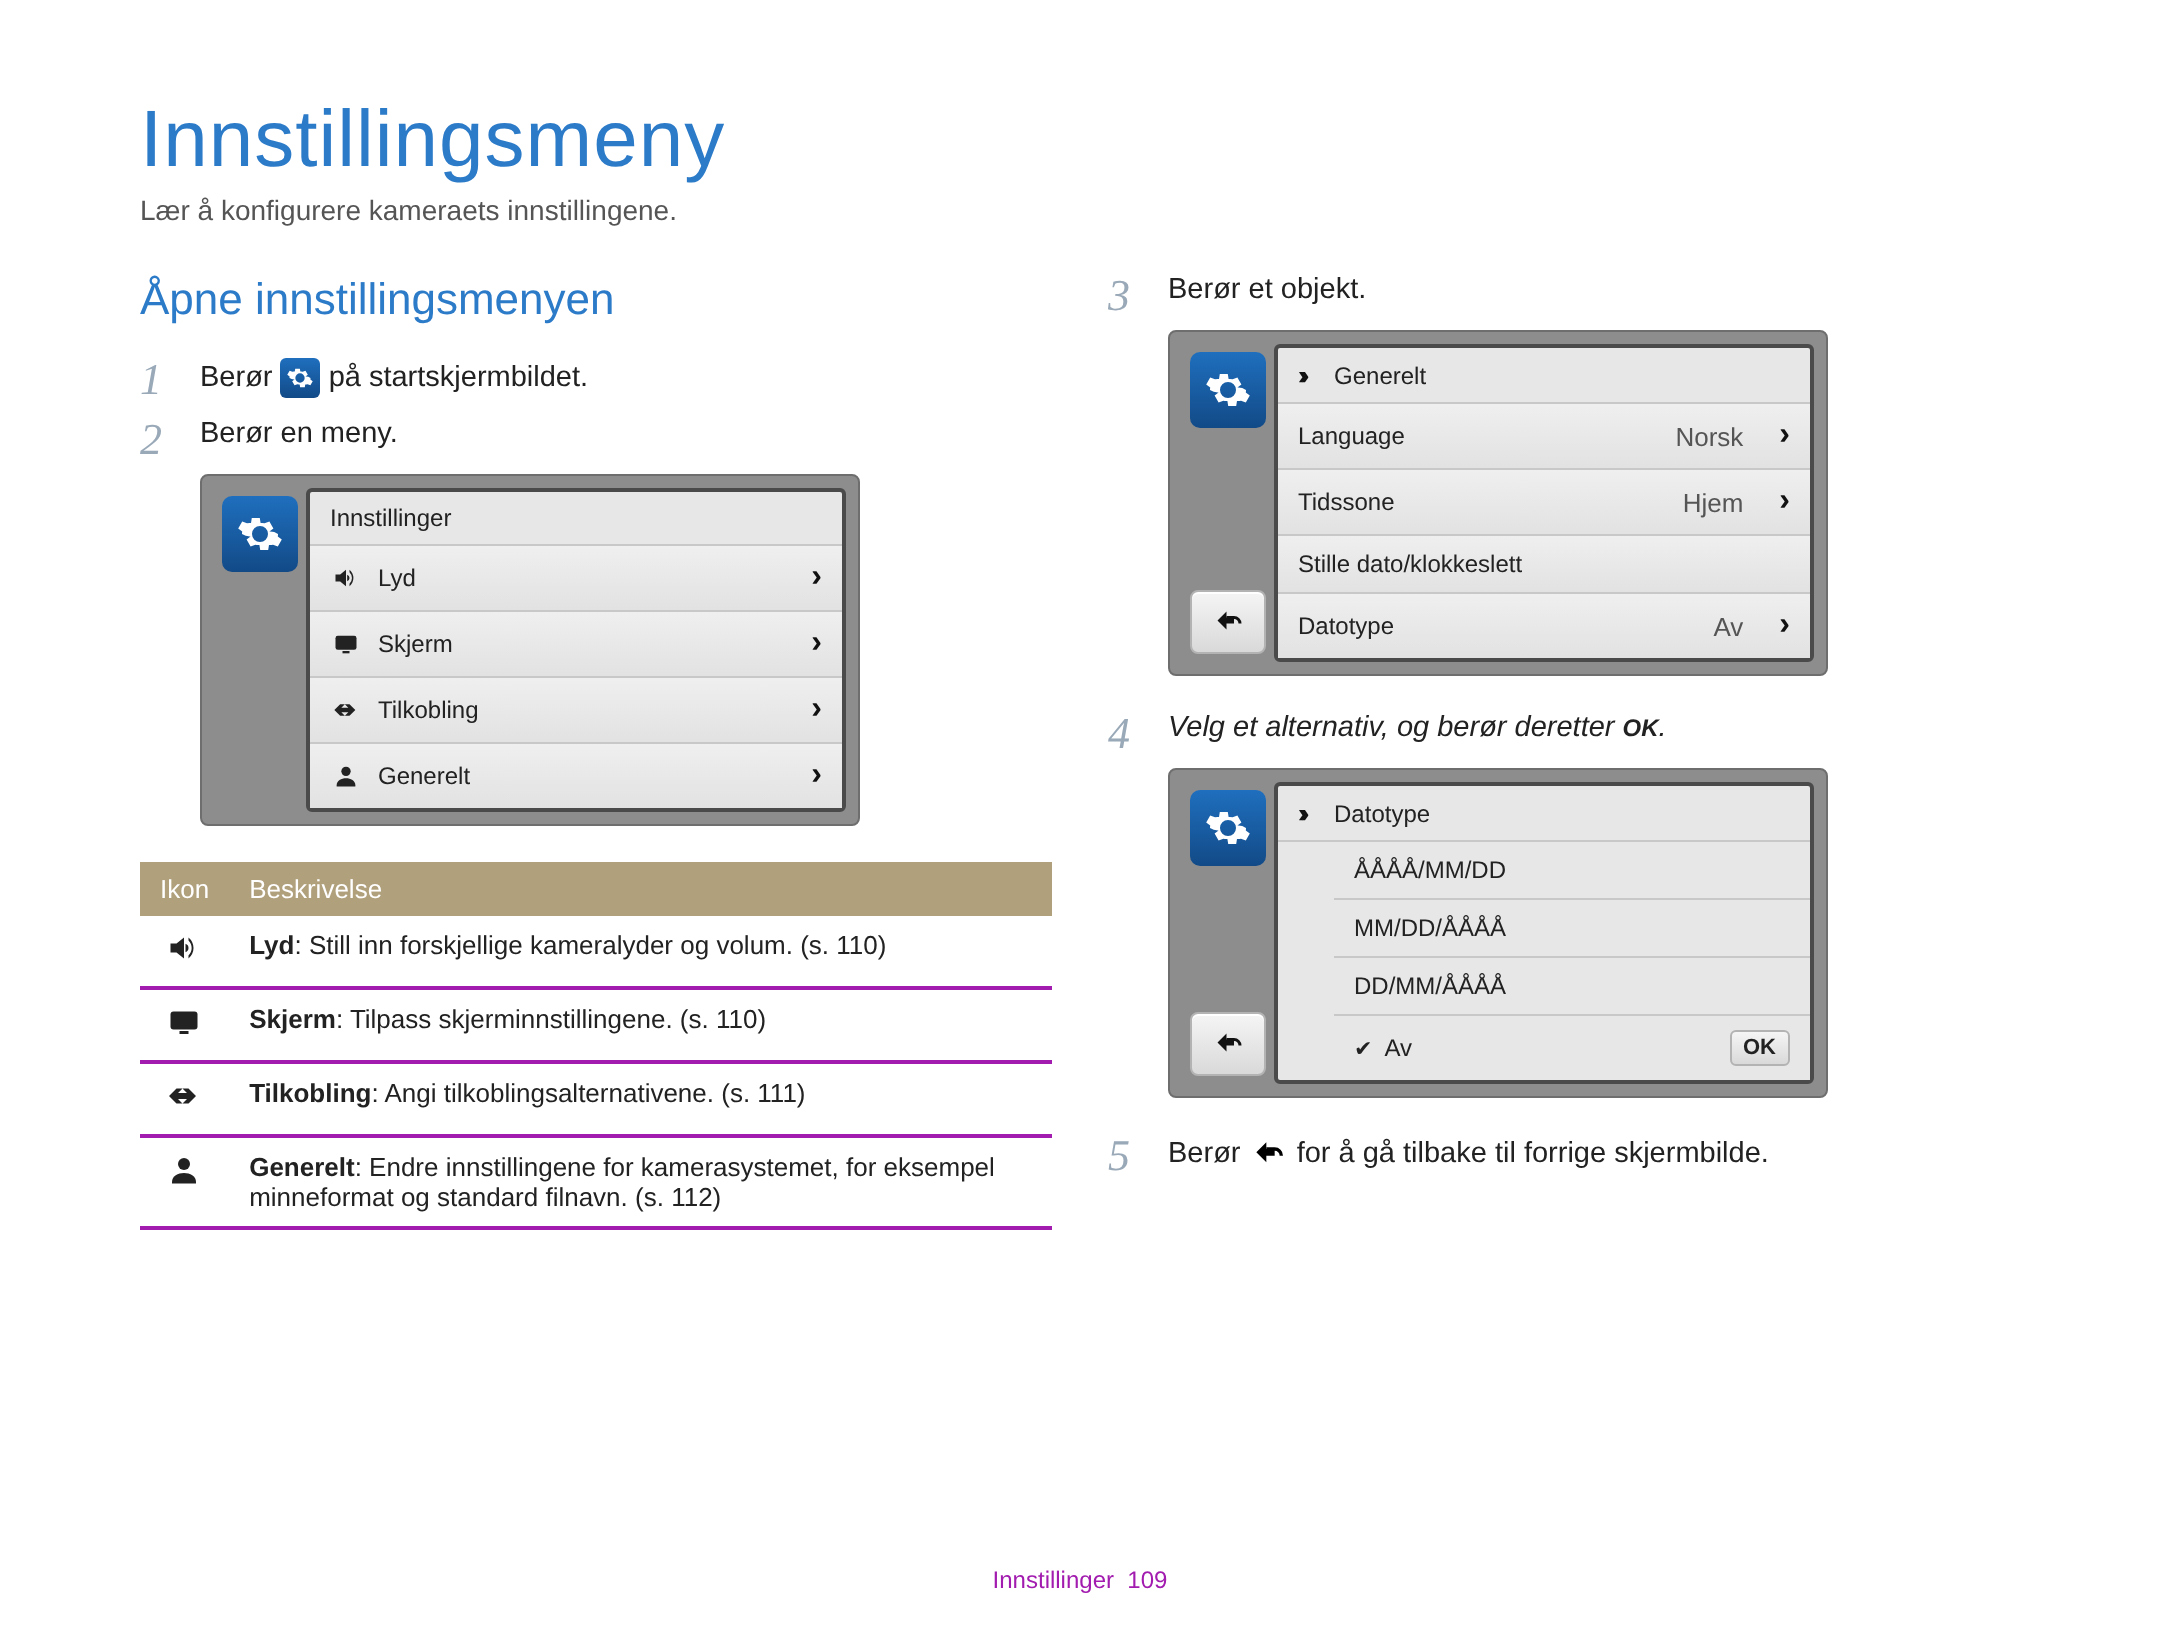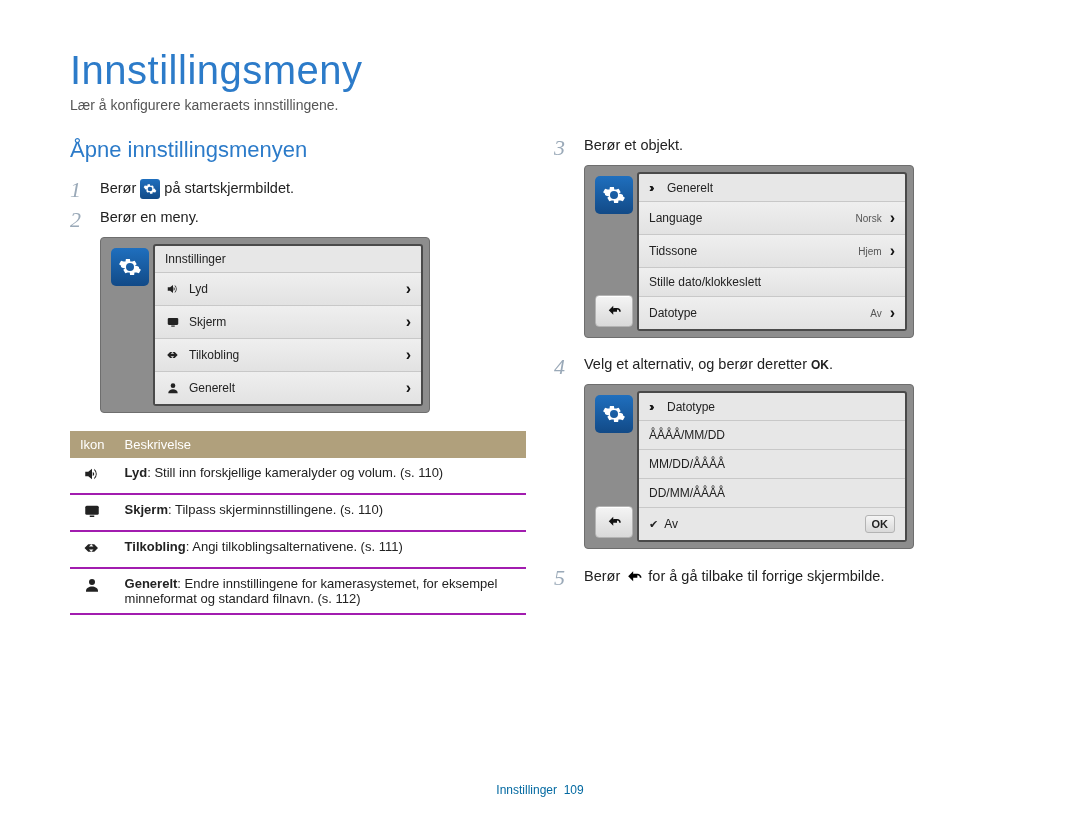--- a/index.html
+++ b/index.html
@@ -114,26 +114,26 @@
   .screen .row {
     display:flex; align-items:center;
     padding: 7px 10px;
     border-bottom: 1px solid #c8c8c8;
     background: linear-gradient(#efefef,#e2e2e2);
     gap: 8px;
     cursor: pointer;
   }
   .screen .row:last-child { border-bottom: none; }
   .screen .row .lbl { flex:1; }
-  .screen .row .val { color:#555; font-size:10px; margin-right:0;}
+  .screen .row .val { color:#555; font-size:13px; margin-right:10px;}
   .chev { font-size: 16px; color:#111; font-weight:bold; }
   .dchev { font-size: 13px; letter-spacing:-3px; color:#111; font-weight:bold; }
   .icon-slot{ width:16px; display:inline-flex; justify-content:center; }
   .icon-slot svg{width:14px;height:14px}
-  .screen .row.plain { background: var(--screen-bg); cursor:default;}
+  .screen .row.plain { background: var(--screen-bg); cursor:default;margin-left:28px;}
   .check::before{content:"✔"; margin-right:6px; font-size:11px;}
   .ok-btn{
     margin-left:auto;
     background:linear-gradient(#f5f5f5,#d9d9d9);
     border:1px solid #b3b3b3; border-radius:3px;
     padding:2px 6px; font-weight:bold; font-size:11px;
   }
   
   table.desc {
     border-collapse: collapse;
@@ -155,21 +155,21 @@
     vertical-align: top;
   }
   table.desc td.icon-cell{ width:42px; text-align:center; }
   table.desc td.icon-cell svg{width:18px;height:18px}
   .inline-icon{display:inline-flex;vertical-align:middle;width:20px;height:20px;border-radius:3px;align-items:center;justify-content:center;}
   .inline-gear{background:linear-gradient(#1f6fbe,#124a87);color:#fff}
   .inline-gear svg{width:14px;height:14px}
   .ok-inline{font-weight:bold;font-size:12px}
   .page-footer{
     position:absolute; left:0; right:0; bottom:18px;
-    text-align:center; font-size:12px; color:#0369a1;
+    text-align:center; font-size:12px; color:#a21caf;
   }
   b{font-weight:600}
 </style>
 </head>
 <body>
 
 <svg width="0" height="0" style="position:absolute">
   <defs>
     <g id="i-gear">
         <path fill="currentColor" d="M12 8a4 4 0 100 8 4 4 0 000-8zm9 4a7 7 0 01-.1 1.2l2 1.6-2 3.4-2.4-.8a7 7 0 01-2 .1l-.4 2.5h-4l-.4-2.5a7 7 0 01-2-.1l-2.4.8-2-3.4 2-1.6A7 7 0 013 12a7 7 0 01.1-1.2l-2-1.6 2-3.4 2.4.8a7 7 0 012-.1L7.9 4h4l.4 2.5a7 7 0 012 .1l2.4-.8 2 3.4-2 1.6A7 7 0 0121 12z"></path>
@@ -336,21 +336,21 @@
             <span class="lbl">Stille dato/klokkeslett</span>
           </div>
           <div class="row">
             <span class="lbl">Datotype</span>
             <span class="val">Av</span>
             <span class="chev">›</span>
           </div>
         </div>
       </div>
 
-      <ol class="steps" style="counter-reset: step 3;">
+      <ol class="steps" style="counter-reset: step 3; font-style: italic;">
         <li>
           <span>Velg et alternativ, og berør deretter </span><span class="ok-inline">OK</span><span>.</span>
         </li>
       </ol>
 
       <div class="device">
         <div class="sidebar">
           <div class="gear">
               <svg viewBox="0 0 24 24">
                 <use href="#i-gear"></use>

